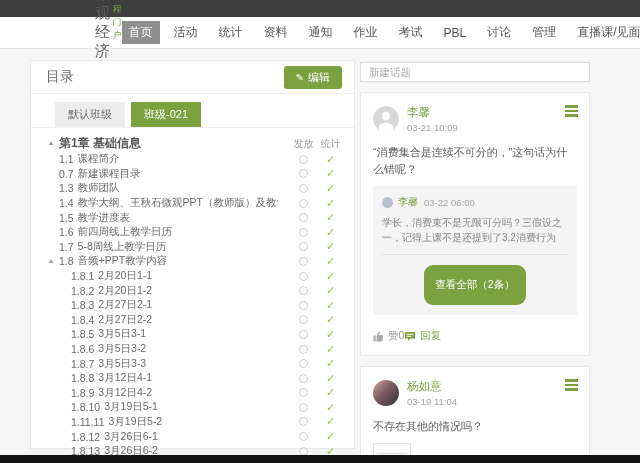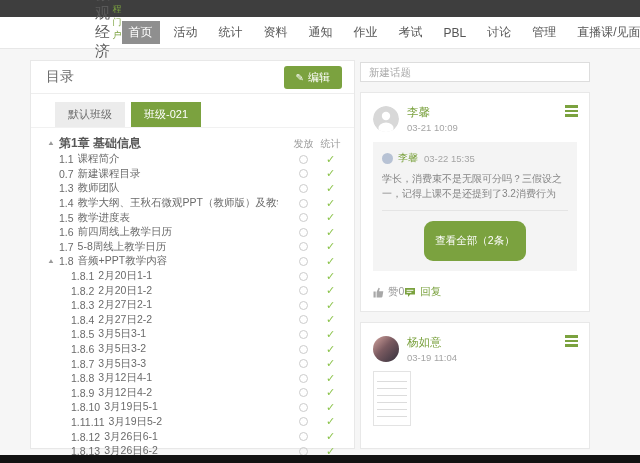--- a/index.html
+++ b/index.html
@@ -469,25 +469,26 @@
           <circle cx="13" cy="13" r="13" fill="#d8d8d8"></circle>
           <circle cx="13" cy="10" r="4.2" fill="#ffffff"></circle>
           <ellipse cx="13" cy="22" rx="7.6" ry="5.4" fill="#ffffff"></ellipse>
         </svg>
       </span>
       <div class="post-meta">
         <div class="post-author">李馨</div>
         <div class="post-time">03-21 10:09</div>
       </div>
     </div>
+    <div class="post-content">“消费集合是连续不可分的，”这句话为什么错呢？</div>
     <div class="reply-box">
       <div class="reply-head">
         <span class="reply-dot"></span>
         <span class="reply-author">李馨</span>
-        <span class="reply-time">03-22 15:35</span>
+        <span class="reply-time">03-22 06:00</span>
       </div>
       <div class="reply-text">学长，消费束不是无限可分吗？三假设之一，记得上课不是还提到了3.2消费行为</div>
       <hr class="reply-divider">
       <div class="view-all-wrap">
         <button class="view-all-btn">查看全部（2条）</button>
       </div>
     </div>
     <div class="post-actions">
       <span class="action like">
         <svg width="11" height="11" viewBox="0 0 11 11">
@@ -514,18 +515,19 @@
         <i></i>
         <i></i>
       </div>
     <div class="post-head">
       <span class="avatar avatar-photo"></span>
       <div class="post-meta">
         <div class="post-author">杨如意</div>
         <div class="post-time">03-19 11:04</div>
       </div>
     </div>
+    <div class="post-content">不存在其他的情况吗？</div>
     <div class="attach-thumb"></div>
 
   </article>
 </section>
 
 <div class="bottombar"></div>
 
 </body></html>

